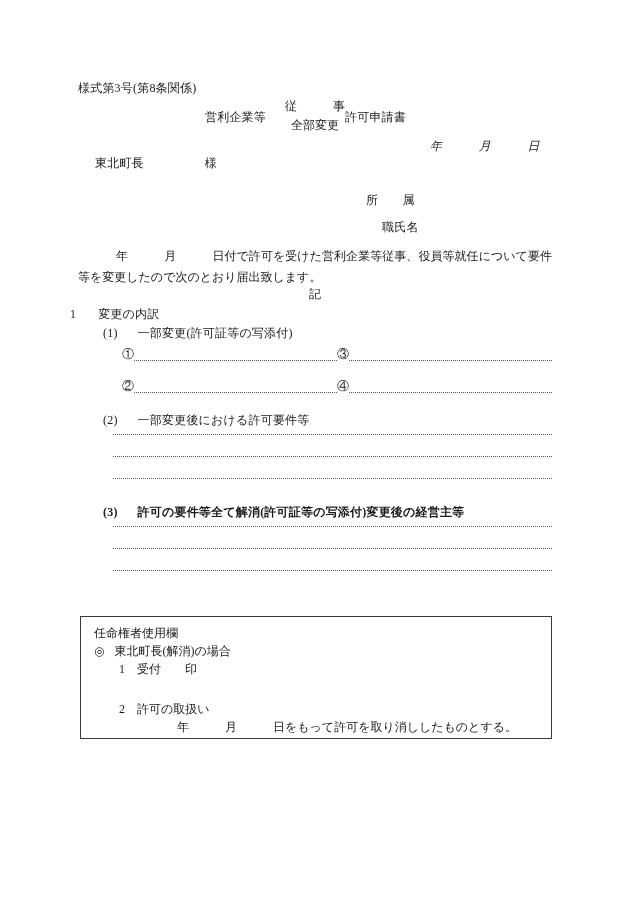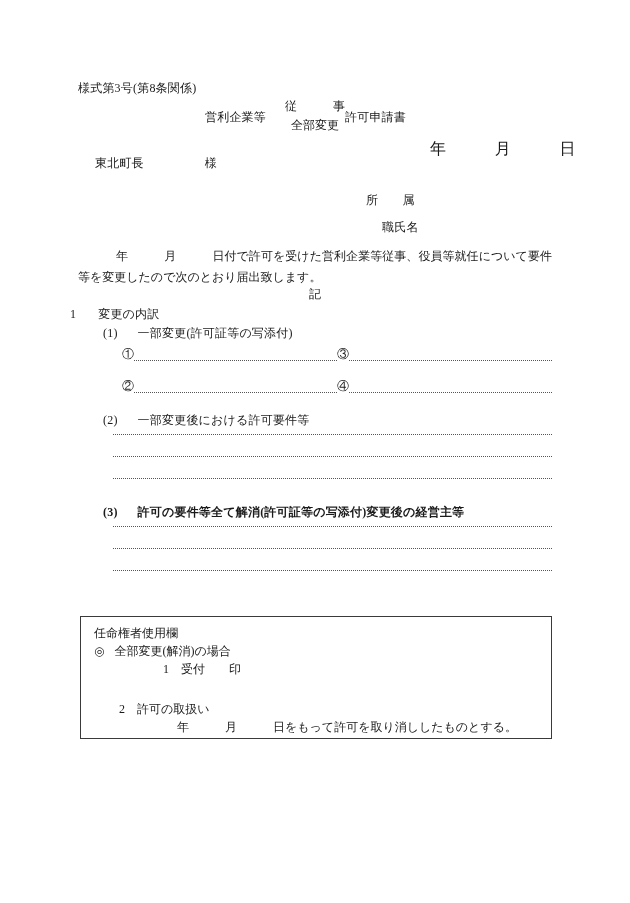--- a/index.html
+++ b/index.html
@@ -39,21 +39,21 @@
     position: absolute;
     left: 272px;
     top: 97px;
     width: 86px;
     text-align: center;
   }
   #title-stack .line { font-size: 12px; line-height: 1.55; white-space: pre; }
   #title-tail  { left: 345px; top: 109px; font-size: 12px; }
 
   
-  #header-date { left: 430px; top: 138px; font-size: 16px; }
+  #header-date { left: 430px; top: 138px; font-size: 12px; font-style: italic; }
 
   
   #addressee   { left: 95px; top: 155px; font-size: 12px; }
 
   
   #signer-affiliation { left: 366px; top: 192px; font-size: 12px; }
   #signer-name-label  { left: 366px; top: 219px; font-size: 12px; padding-left: 16px; }
 
   
   #body-para {
@@ -131,21 +131,21 @@
     box-sizing: border-box;
     background: #fff;
   }
   #official-box .bx {
     position: absolute;
     white-space: pre;
     font-size: 12px;
   }
   #ob-title   { left: 13px; top: 8px; }
   #ob-case    { left: 13px; top: 26px; }
-  #ob-item1   { left: 38px; top: 44px; margin-left: 44px; }
+  #ob-item1   { left: 38px; top: 44px; }
   #ob-item2   { left: 38px; top: 84px; }
   #ob-item2-line { left: 96px; top: 102px; }
 </style>
 </head>
 <body>
 
 <div class="page">
 
   <div class="t" id="form-number">様式第3号(第8条関係)</div>
 
@@ -204,21 +204,21 @@
   <div class="t" id="sub-3"><span>(3)</span><span class="sub-label">許可の要件等全て解消(許可証等の写添付)変更後の経営主等</span></div>
 
   <div class="ruled" style="top:526px"></div>
   <div class="ruled" style="top:548px"></div>
   <div class="ruled" style="top:570px"></div>
 
   <div id="official-box">
 
     <div class="bx" id="ob-title">任命権者使用欄</div>
 
-    <div class="bx" id="ob-case"><span>◎</span><span style="margin-left:10px">全部変更(解消)の場合</span></div>
+    <div class="bx" id="ob-case"><span>◎</span><span style="margin-left:10px">東北町長(解消)の場合</span></div>
 
     <div class="bx" id="ob-item1"><span>1</span><span style="margin-left:12px">受付</span><span style="margin-left:24px">印</span></div>
 
     <div class="bx" id="ob-item2"><span>2</span><span style="margin-left:12px">許可の取扱い</span></div>
 
     <div class="bx" id="ob-item2-line">年　　　月　　　日をもって許可を取り消ししたものとする。</div>
 
   </div>
 
 </div>

